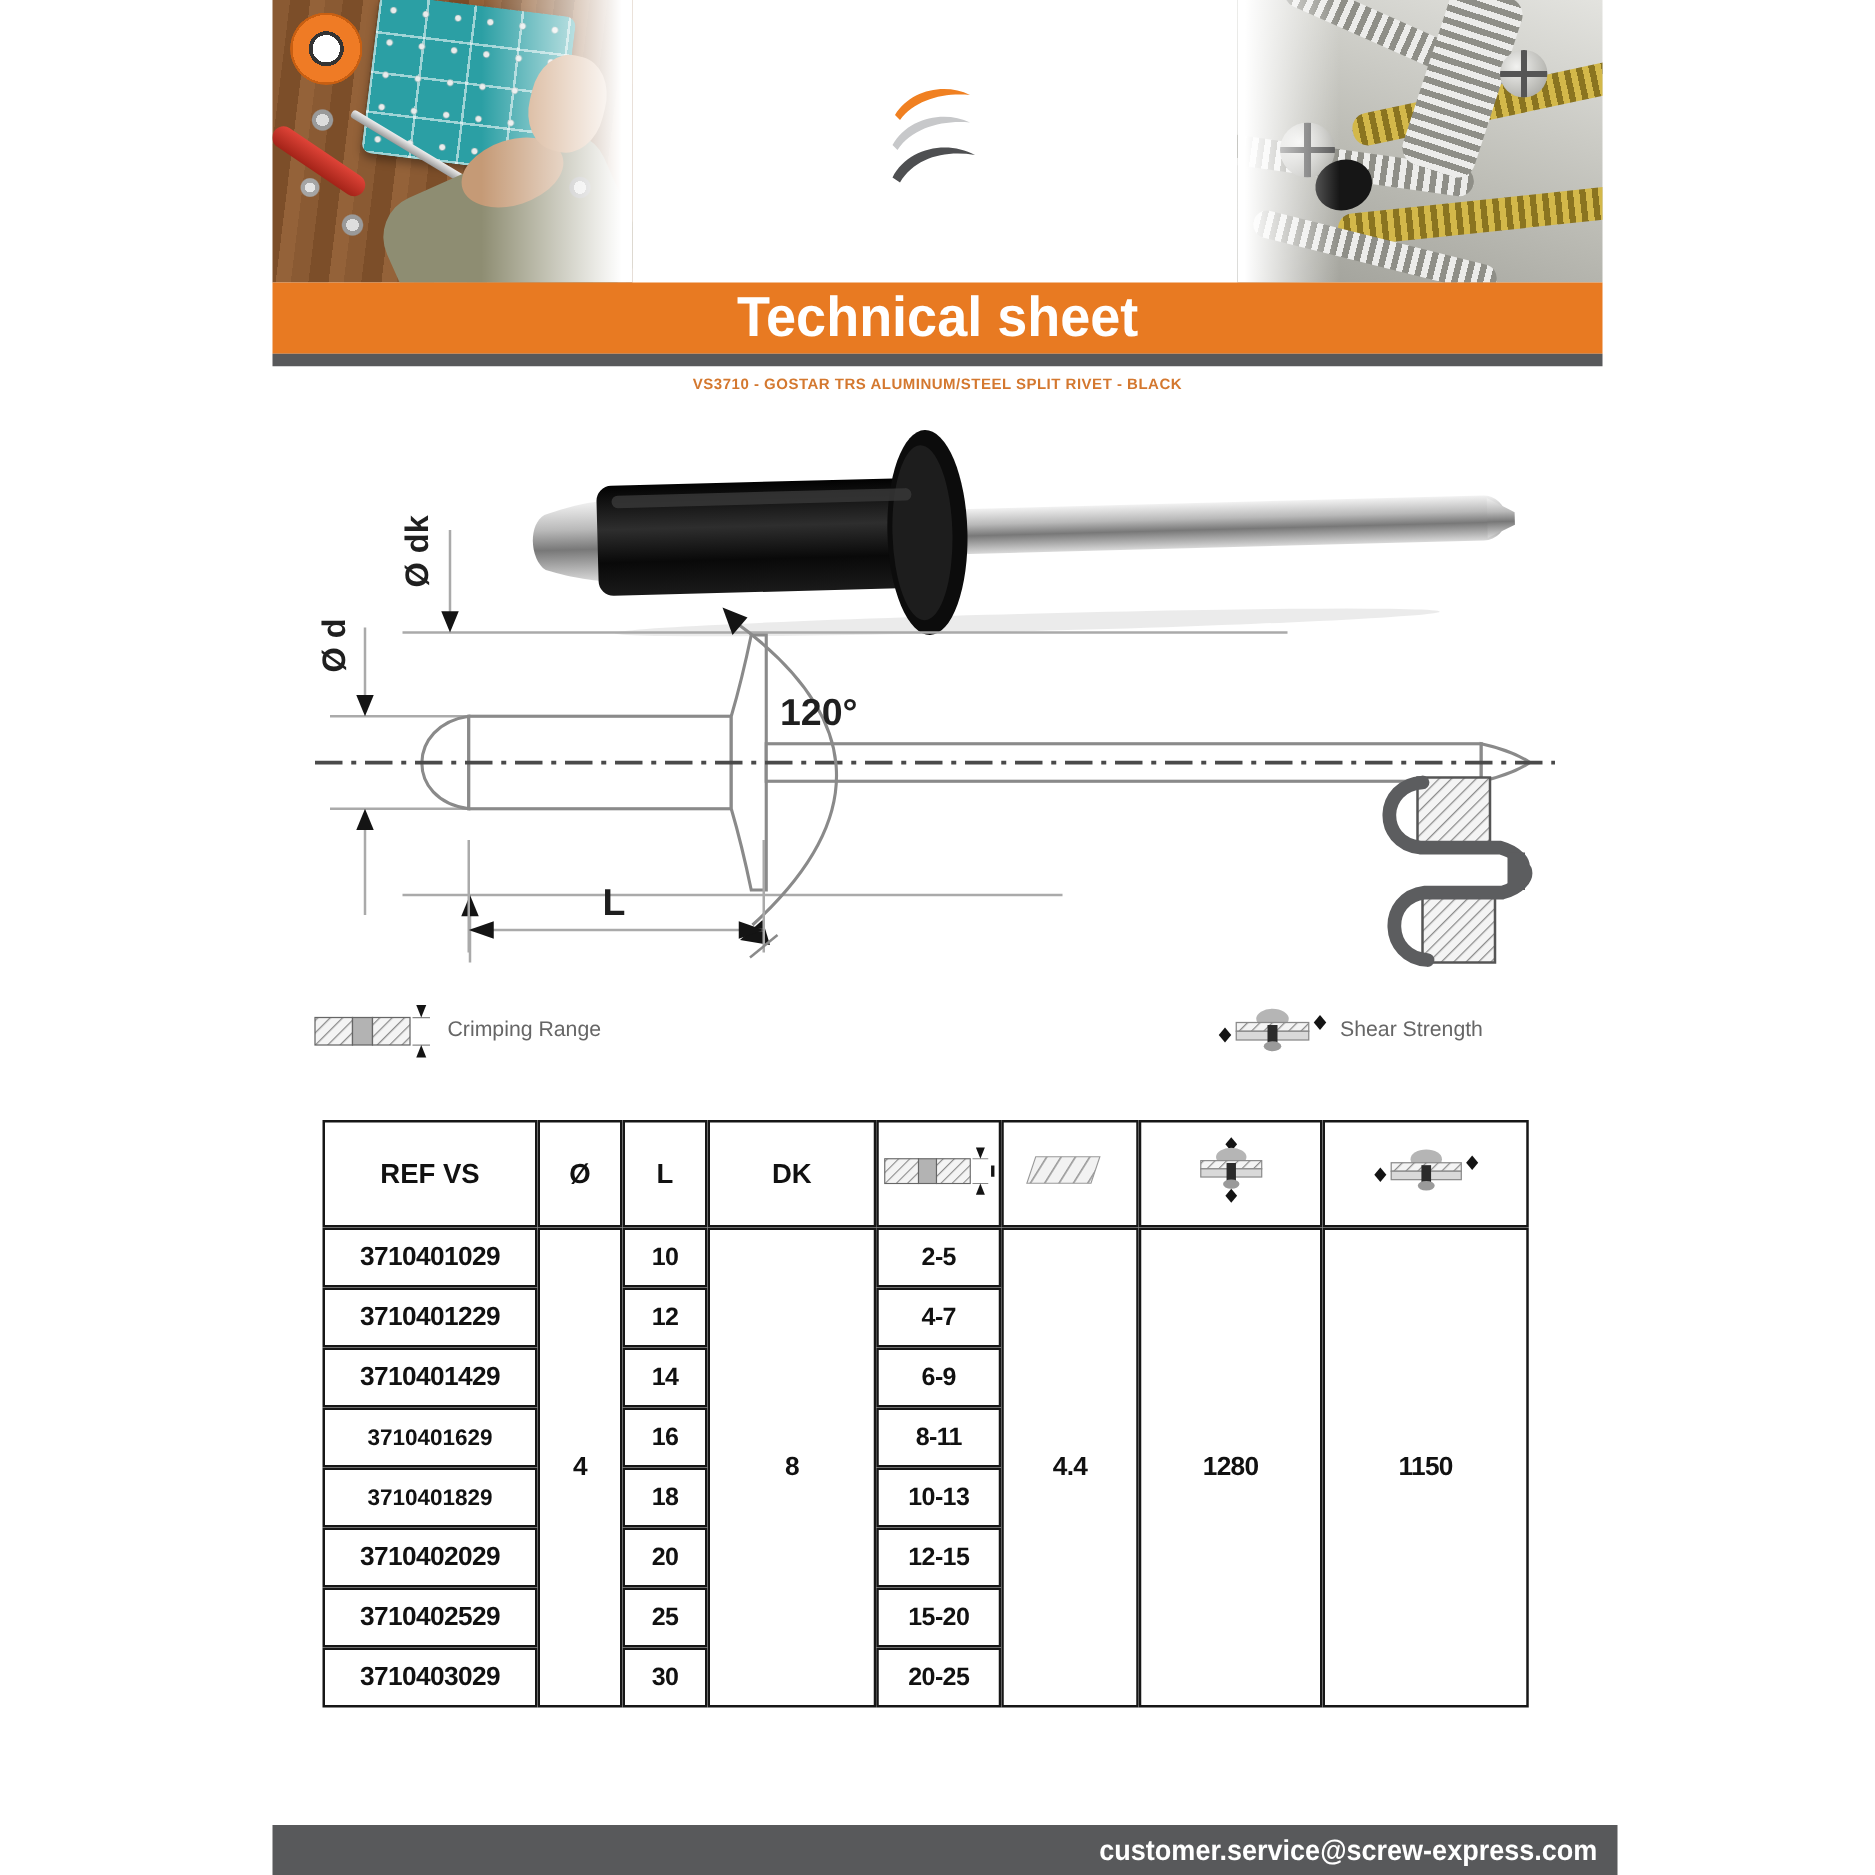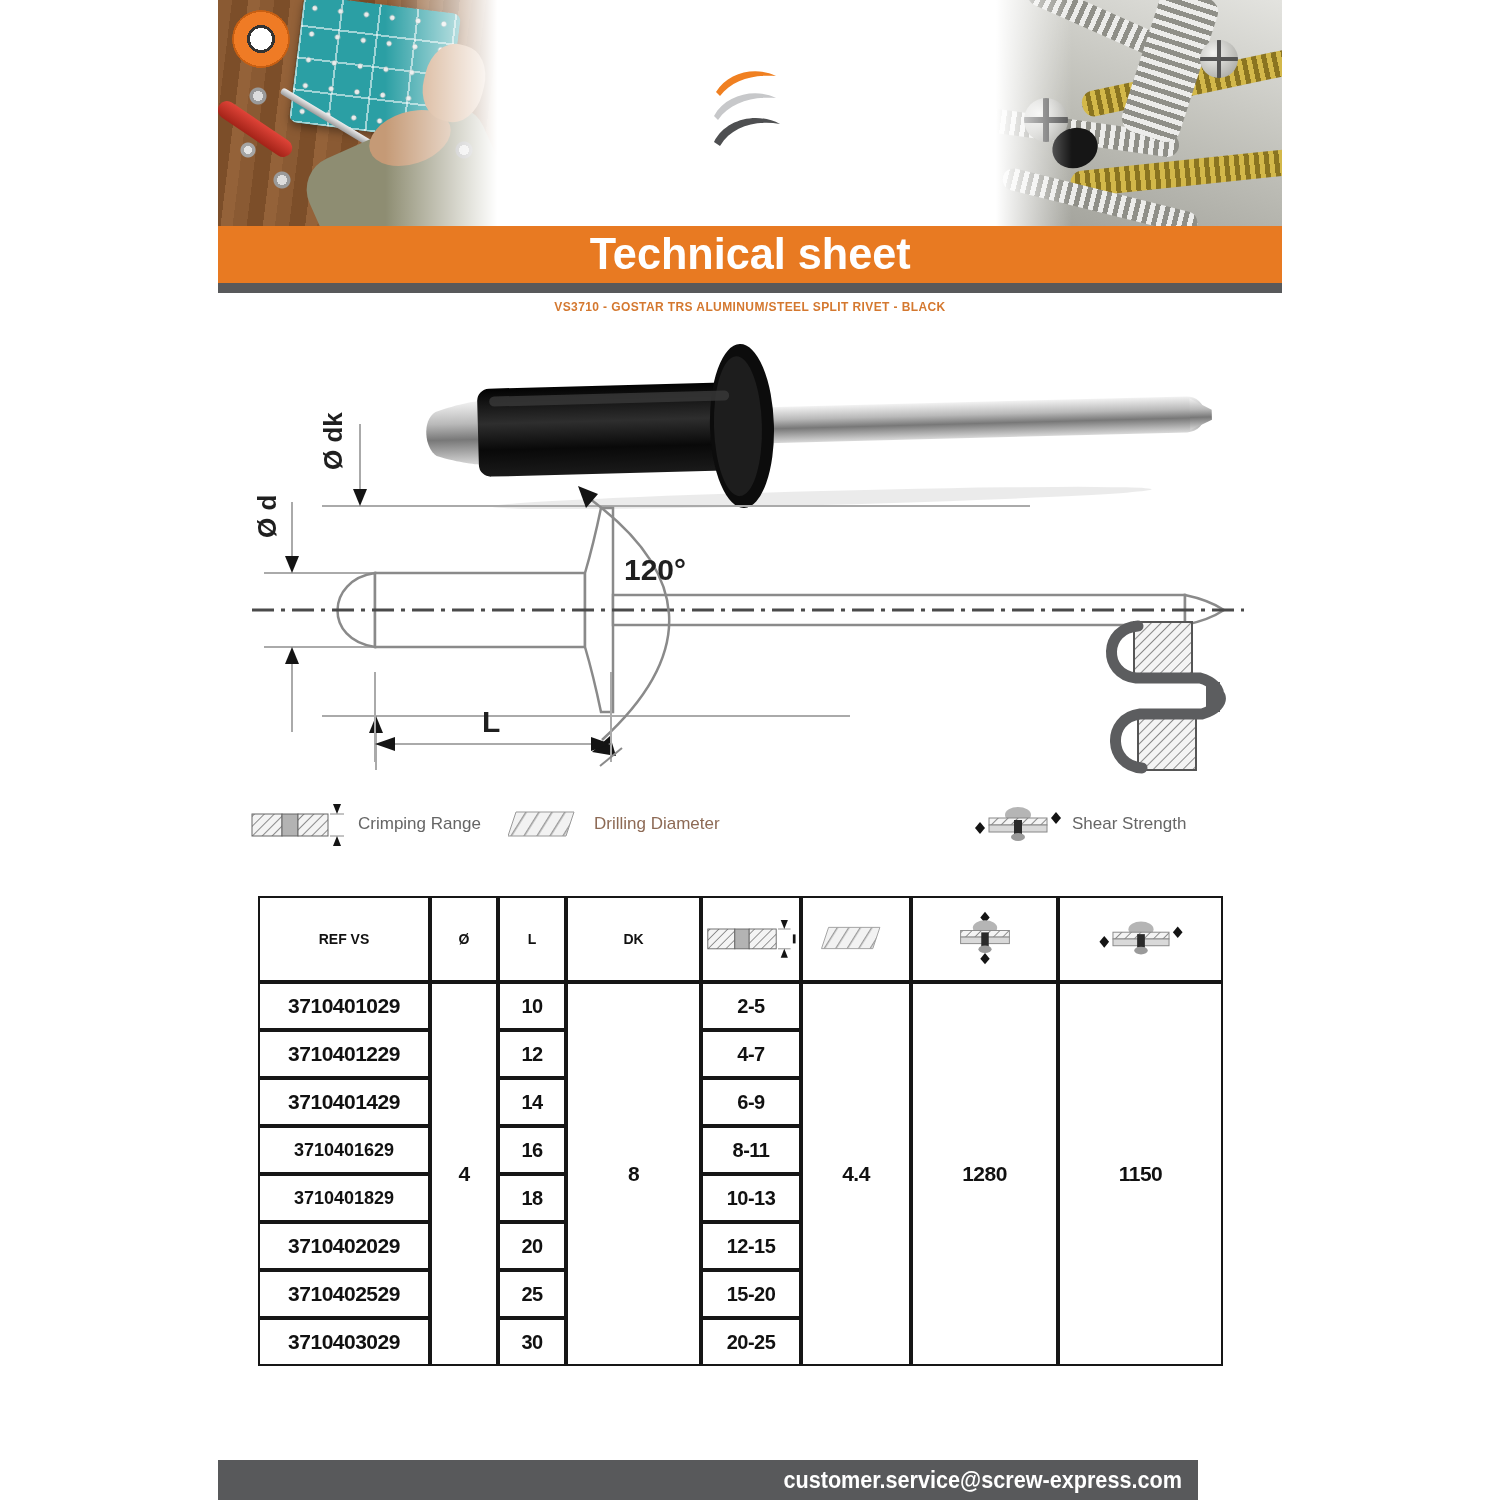--- a/index.html
+++ b/index.html
@@ -63,28 +63,28 @@
 
   
   .legend{left:218px;top:792px;width:1064px;height:64px;}
   .legend-item{position:absolute;display:flex;align-items:center;gap:8px;top:0;height:64px;}
   .legend-label{font-size:17px;color:#666;}
   .legend-label.brown{color:#8d6a55;}
 
   
   table.spec{position:absolute;left:258px;top:896px;width:965px;border-collapse:separate;border-spacing:0;table-layout:fixed;background:#fff;}
   table.spec td,table.spec th{border:2px solid #161616;vertical-align:middle;text-align:center;padding:0;background:#fff;}
-  table.spec th{height:82px;font-size:14px;font-weight:700;color:#111;}
+  table.spec th{height:82px;font-size:22px;font-weight:700;color:#111;}
   table.spec td{height:44px;font-size:20px;font-weight:700;color:#111;letter-spacing:-.5px;}
   table.spec td.ref{font-size:21px;}
   table.spec td.light{font-size:18px;font-weight:600;letter-spacing:0;}
   table.spec td.merged{font-size:21px;}
 
   
-  .footer{left:218px;top:1460px;width:980px;height:40px;background:#58595b;color:#fff;
+  .footer{left:218px;top:1460px;width:1076px;height:40px;background:#58595b;color:#fff;
     display:flex;align-items:center;justify-content:flex-end;padding-right:16px;box-sizing:border-box;}
   .footer span{font-size:23px;font-weight:700;transform:scaleX(.94);transform-origin:right center;letter-spacing:0;}
 
   svg text{font-family:"Liberation Sans",sans-serif;}
   .dim{stroke:#aaa;stroke-width:2;}
   .outline{stroke:#8a8a8a;stroke-width:2.5;fill:#fff;}
 </style>
 </head>
 <body>
 
@@ -220,26 +220,20 @@
     <svg width="100" height="52" viewBox="0 0 100 52">
       <rect x="2" y="16" width="30" height="22" fill="url(#h1)" stroke="#666"></rect>
       <rect x="32" y="16" width="16" height="22" fill="#b3b3b3" stroke="#666"></rect>
       <rect x="48" y="16" width="30" height="22" fill="url(#h1)" stroke="#666"></rect>
       <line x1="80" y1="16" x2="94" y2="16" stroke="#888"></line>
       <line x1="80" y1="38" x2="94" y2="38" stroke="#888"></line>
       <polygon points="87,16 83,6 91,6" fill="#141414"></polygon>
       <polygon points="87,38 83,48 91,48" fill="#141414"></polygon>
     </svg>
     <span class="legend-label">Crimping Range</span>
-  </div>
-  <div class="legend-item" style="left:290px;">
-    <svg width="78" height="52" viewBox="0 0 78 52">
-      <path d="M8,14 L66,14 L58,38 L0,38 Z" fill="url(#h2)" stroke="#999"></path>
-    </svg>
-    <span class="legend-label brown">Drilling Diameter</span>
   </div>
   <div class="legend-item" style="left:754px;">
     <svg width="92" height="60" viewBox="0 0 92 60">
       <ellipse cx="46" cy="21" rx="13" ry="8" fill="#b5b5b5"></ellipse>
       <rect x="17" y="24" width="58" height="7" fill="url(#h1)" stroke="#888" stroke-width="1"></rect>
       <rect x="17" y="31" width="58" height="7" fill="#d9d9d9" stroke="#888" stroke-width="1"></rect>
       <rect x="42" y="26" width="8" height="14" fill="#2b2b2b"></rect>
       <ellipse cx="46" cy="43" rx="7" ry="4" fill="#9a9a9a"></ellipse>
       <polygon points="3,34 8,28 13,34 8,40" fill="#141414"></polygon>
       <polygon points="79,24 84,18 89,24 84,30" fill="#141414"></polygon>

